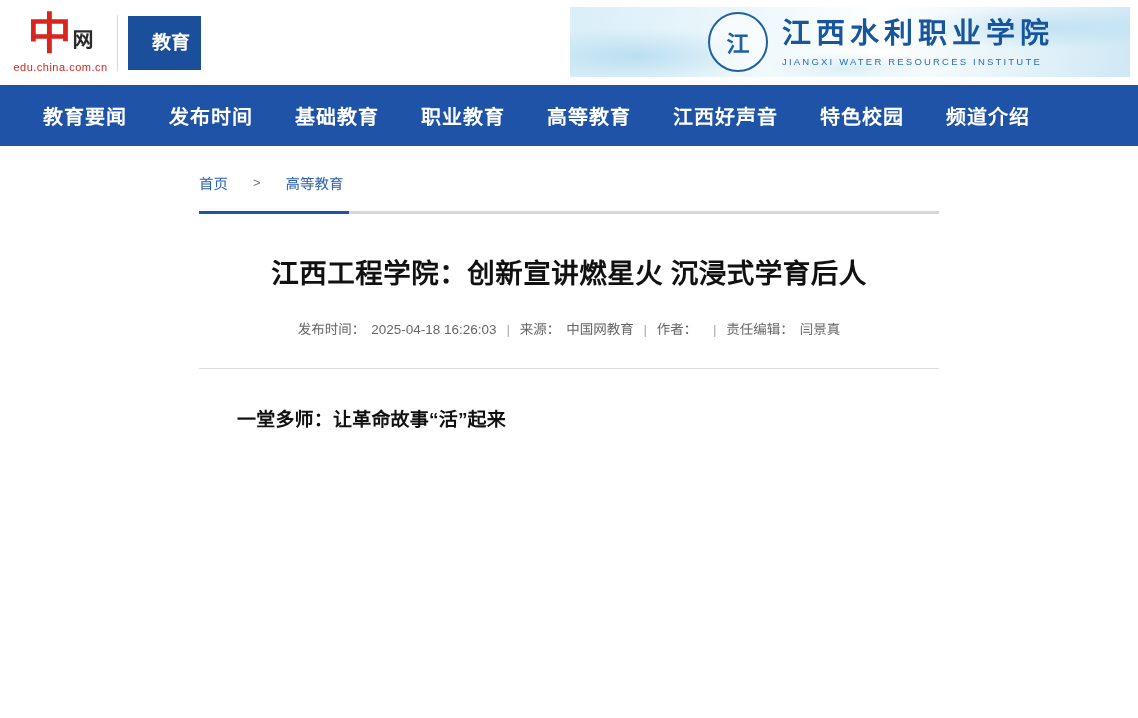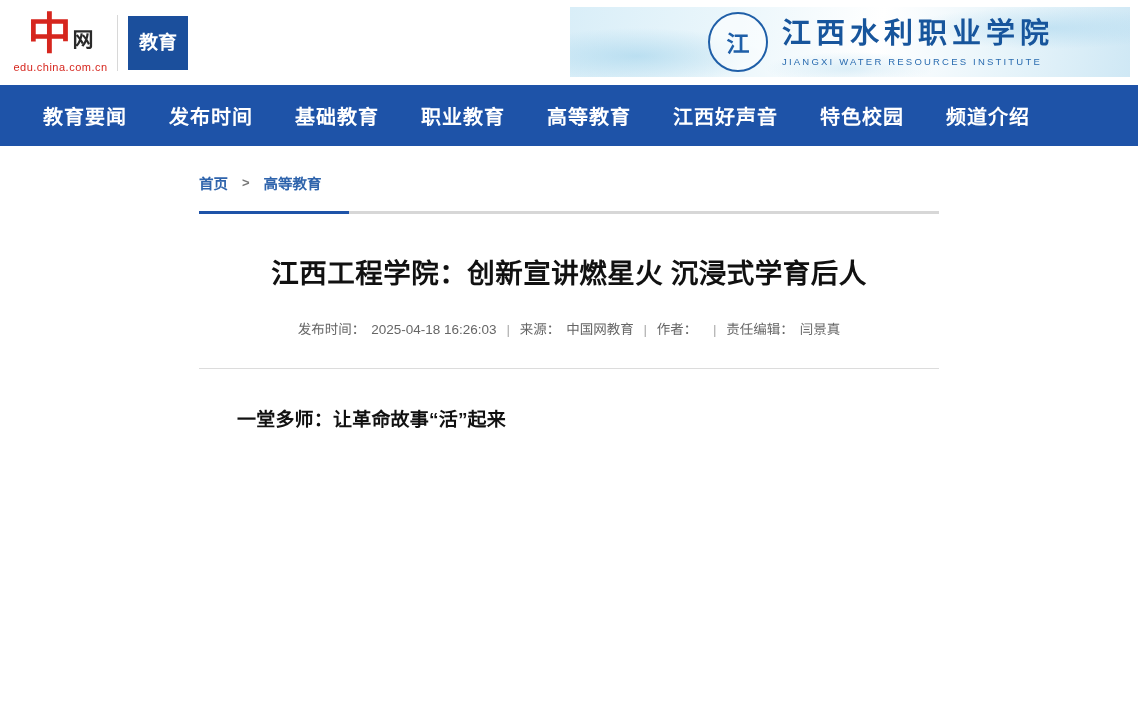--- a/index.html
+++ b/index.html
@@ -76,20 +76,21 @@
     background: #1b4f9c;
     color: #fff;
     font-size: 19px;
     font-weight: bold;
     display: flex;
     align-items: center;
     justify-content: center;
     line-height: 1.05;
     text-align: center;
     letter-spacing: 0px;
+    padding-left: 13px;
   }
   .banner {
     position: absolute;
     left: 570px;
     top: 7px;
     width: 560px;
     height: 70px;
     background: linear-gradient(100deg, #d9eef8 0%, #eaf6fb 28%, #ffffff 55%, #e7f4fa 78%, #cfe8f5 100%);
     display: flex;
     align-items: center;
@@ -173,22 +174,21 @@
     margin: 0 auto;
     padding-left: 0;
     position: relative;
   }
   .breadcrumb {
     padding: 26px 0 0 0;
     font-size: 14.5px;
     color: #3b6fb5;
     display: flex;
     align-items: center;
-    gap: 14px;
-    font-weight: bold;
+    gap: 25px;
   }
   .breadcrumb .crumb {
     color: #2f64ac;
     cursor: pointer;
   }
   .breadcrumb .sep {
     color: #777;
     font-size: 13px;
   }
   .rule {

